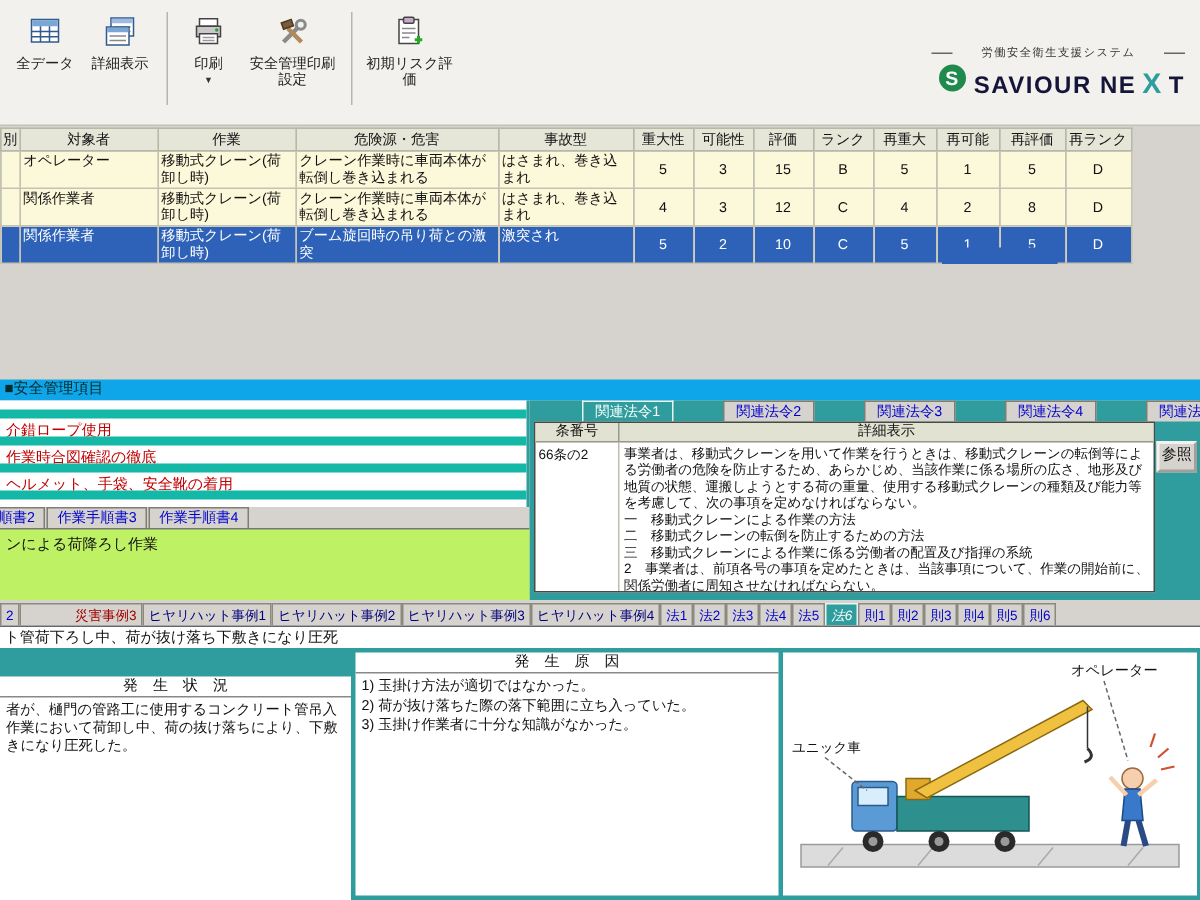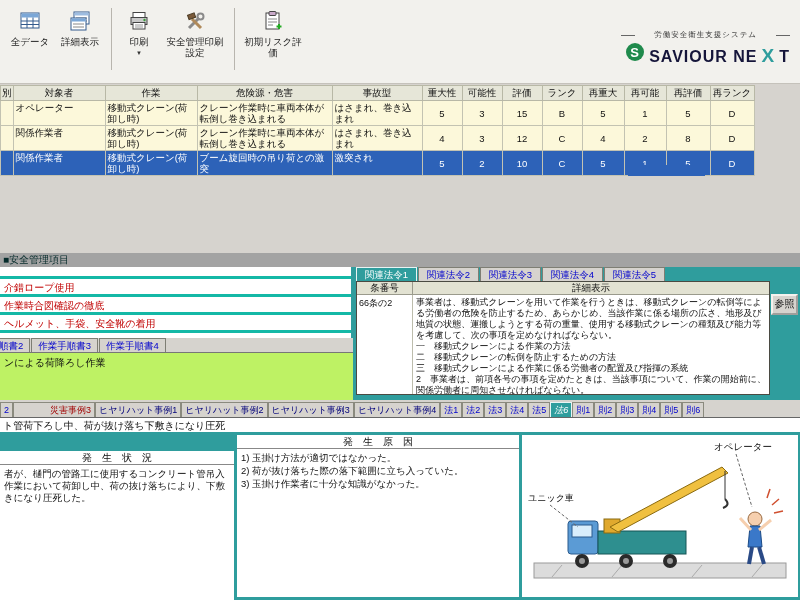--- a/index.html
+++ b/index.html
@@ -37,31 +37,31 @@
     vertical-align:top; line-height:11px; overflow:hidden; }
   tr.data-row { background:#fcf8da; }
   tr.row-h24 td { height:24px; }
   tr.row-h15 td { height:15px; }
   .risk-table td:nth-child(n+6) { text-align:center; vertical-align:middle; }
   tr.selected { background:#2d62b8; }
   tr.selected td { color:#fff; }
   .sel-artifact { position:absolute; left:628px; top:165px; width:77px; height:11px; background:#2d62b8; }
   
   .safety-band { position:absolute; top:253px; left:0; width:800px; height:14px;
-    background:#a3a3a3; font-size:10px; line-height:14px; padding-left:3px; color:#062b2b; }
+    background:#0ea5e9; font-size:10px; line-height:14px; padding-left:3px; color:#062b2b; }
   .safety-panel { position:absolute; top:267px; left:0; width:353px; height:71px;
     background:#fff; border-right:2px solid #2f9d9d; }
-  .safety-row { border-bottom:3px solid #14b8a6; font-size:10px; color:#c00000;
+  .safety-row { border-bottom:6px solid #14b8a6; font-size:10px; color:#c00000;
     padding-left:4px; line-height:18px; height:18px; overflow:hidden; }
   .safety-row.empty { height:12px; }
   
   .law-region { position:absolute; top:267px; left:353px; width:447px; height:133px; background:#2f9d9d; }
   .law-tabs { position:absolute; top:0; left:3px; display:flex; }
   .law-tab { width:61px; height:14px; line-height:13px; text-align:center; font-size:9.5px;
-    color:#0000cd; background:#d6d3ce; border:1px solid #7e7e74; border-bottom:none; margin-right:1px; cursor:pointer; }
+    color:#0000cd; background:#d6d3ce; border:1px solid #7e7e74; border-bottom:none; margin-right:1px; cursor:pointer;margin-left:32px; }
   .law-tab.active { background:#2f9d9d; color:#fff; border-color:#e8f4f4; }
   .law-box { position:absolute; top:14px; left:3px; width:414px; height:114px;
     background:#fff; border:1px solid #4a4a42; display:flex; flex-direction:column; }
   .law-header { display:flex; background:#e2e2d2; border-bottom:1px solid #9a9a8c;
     font-size:9.5px; height:13px; line-height:12px; text-align:center; }
   .law-header .col-article { width:56px; border-right:1px solid #9a9a8c; }
   .law-header .col-content { flex:1; }
   .law-body { display:flex; flex:1; overflow:hidden; }
   .law-article { width:56px; border-right:1px solid #bdbdad; font-size:9px; padding:2px 2px; }
   .law-content { flex:1; font-size:9px; line-height:11px; padding:2px 3px; overflow:hidden; }

